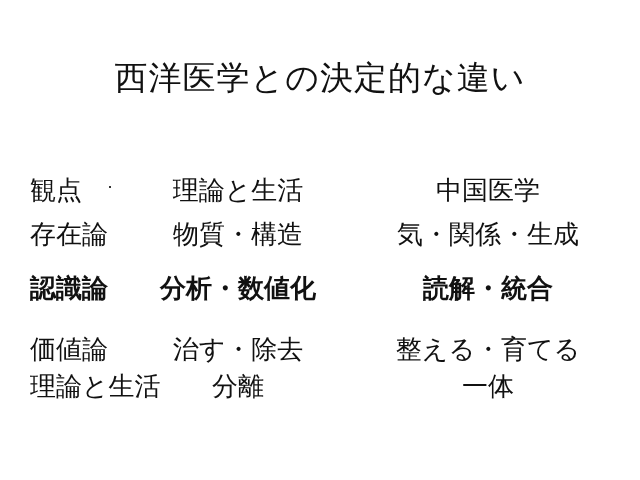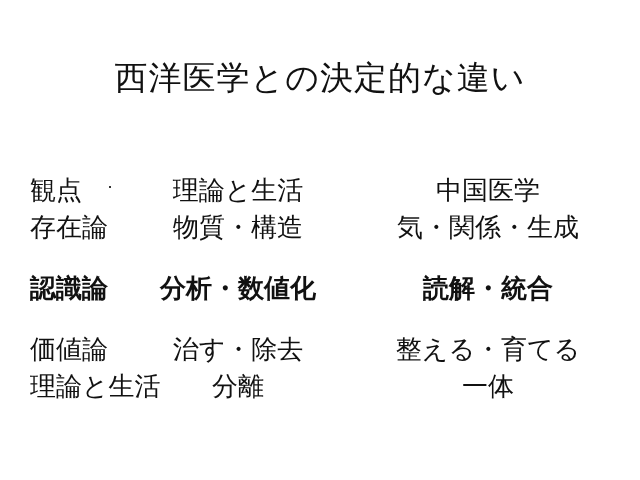--- a/index.html
+++ b/index.html
@@ -61,21 +61,21 @@
 <div class="slide">
   <div class="title">西洋医学との決定的な違い</div>
 
   <div class="row" style="top:170px;">
     <span class="cell label">観点</span>
     <span class="cell west">理論と生活</span>
     <span class="cell east">中国医学</span>
   </div>
   <div class="stray-dot"></div>
 
-  <div class="row" style="top:207px;text-decoration:underline;">
+  <div class="row" style="top:214px;text-decoration:underline;">
     <span class="cell label">存在論</span>
     <span class="cell west">物質・構造</span>
     <span class="cell east">気・関係・生成</span>
   </div>
 
   <div class="row" style="top:268px;font-weight:bold;">
     <span class="cell label">認識論</span>
     <span class="cell west">分析・数値化</span>
     <span class="cell east">読解・統合</span>
   </div>

